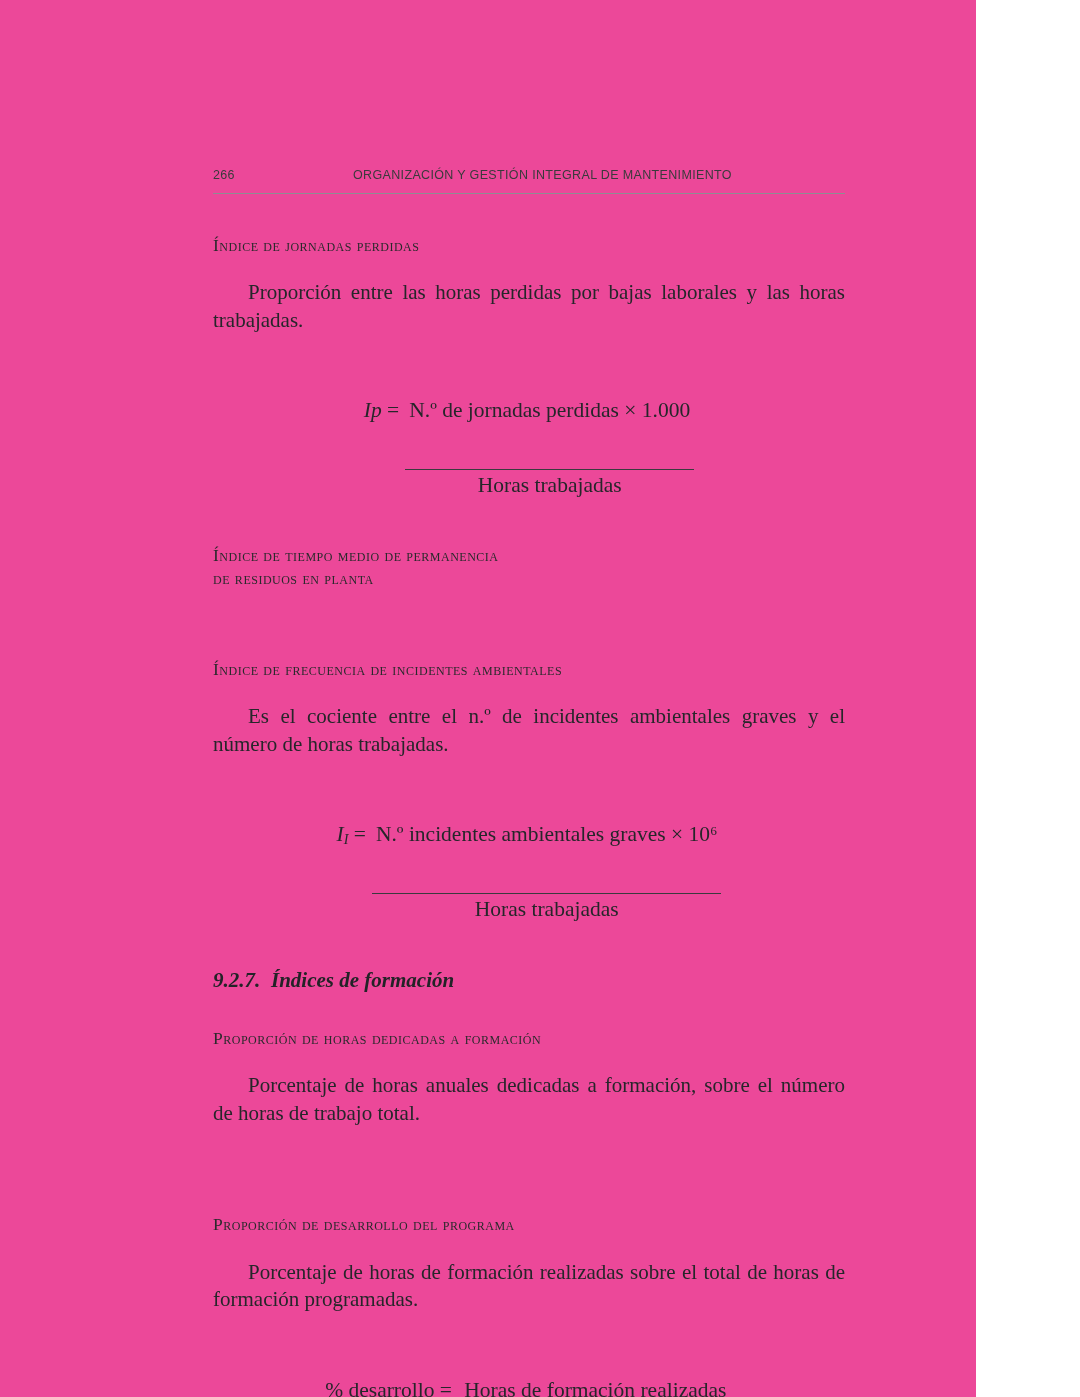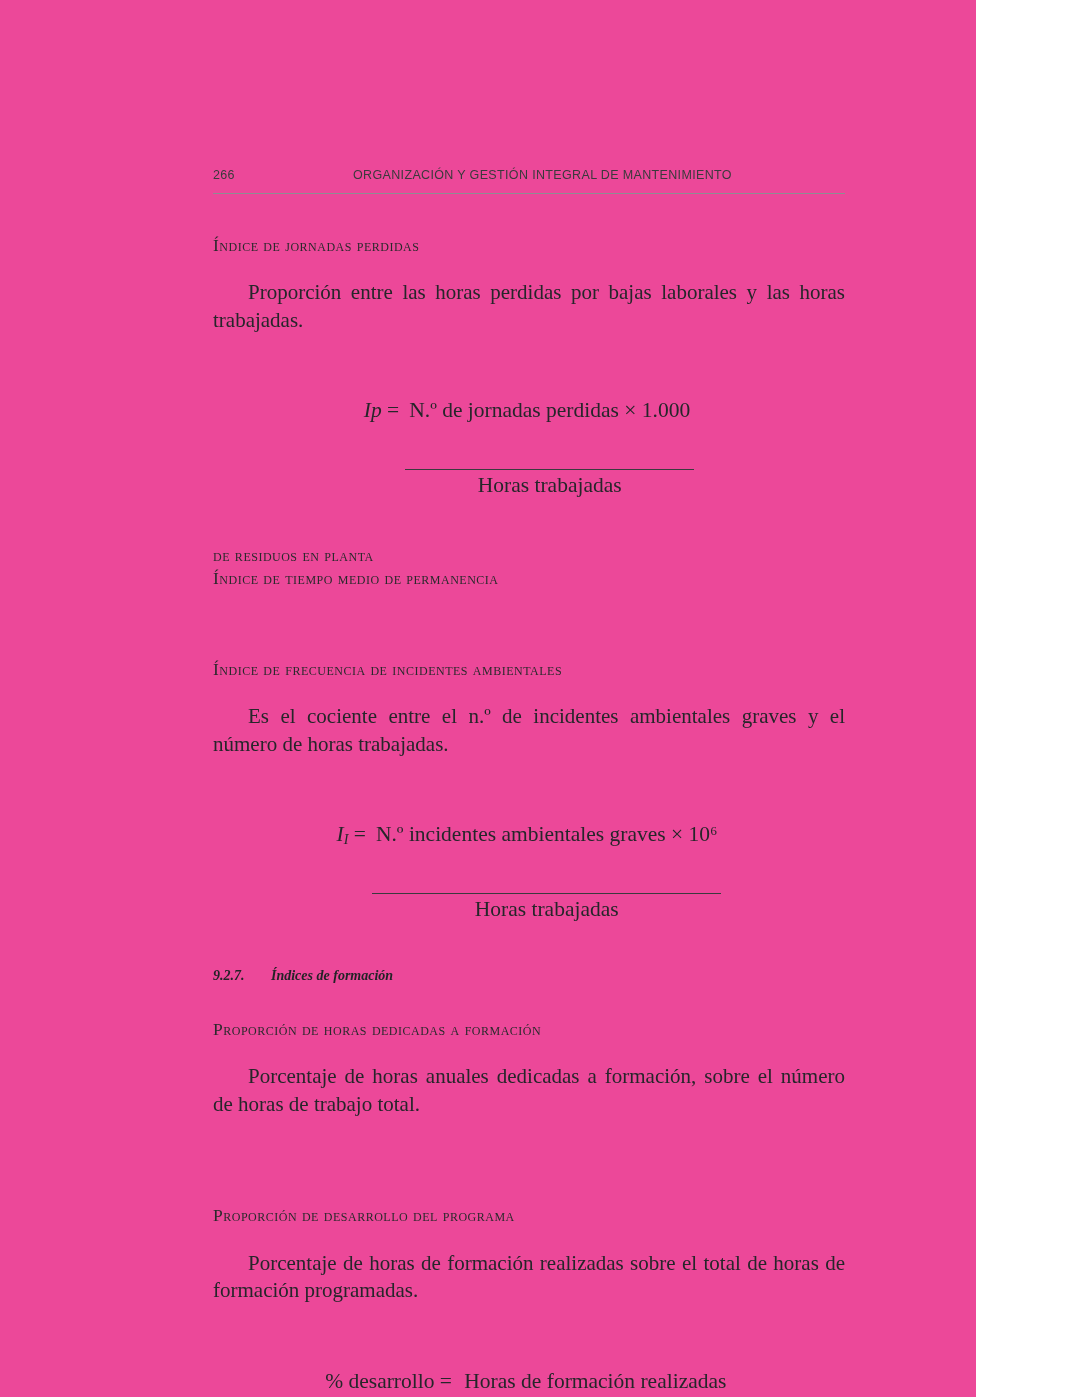--- a/index.html
+++ b/index.html
@@ -64,21 +64,21 @@
     text-align: justify;
     text-indent: 35px;
     margin: 0;
     color: #26262a;
   }
 
   
   .section-title {
     display: flex;
     align-items: baseline;
-    font-size: 14px;
+    font-size: 21px;
     font-weight: bold;
     font-style: italic;
     color: #232327;
   }
   .section-title .num {
     width: 58px;
     flex: none;
   }
 
   
@@ -148,22 +148,22 @@
         <span>=</span>
       </span>
       <span class="frac">
         <span class="num-part">N.º de jornadas perdidas × 1.000</span>
         <span class="den-part">Horas trabajadas</span>
       </span>
     </div>
 
     <div class="sp-d"></div>
 
+    <div class="sc-head">Índice de tiempo medio de permanencia</div>
     <div class="sc-head">de residuos en planta</div>
-    <div class="sc-head">Índice de tiempo medio de permanencia</div>
     <div class="sp-b"></div>
 
     <div class="sp-d"></div>
 
     <div class="sc-head">Índice de frecuencia de incidentes ambientales</div>
     <div class="sp-b"></div>
     <p class="body">Es el cociente entre el n.º de incidentes ambientales graves y el número de horas trabajadas.</p>
 
     <div class="sp-c"></div>
 

